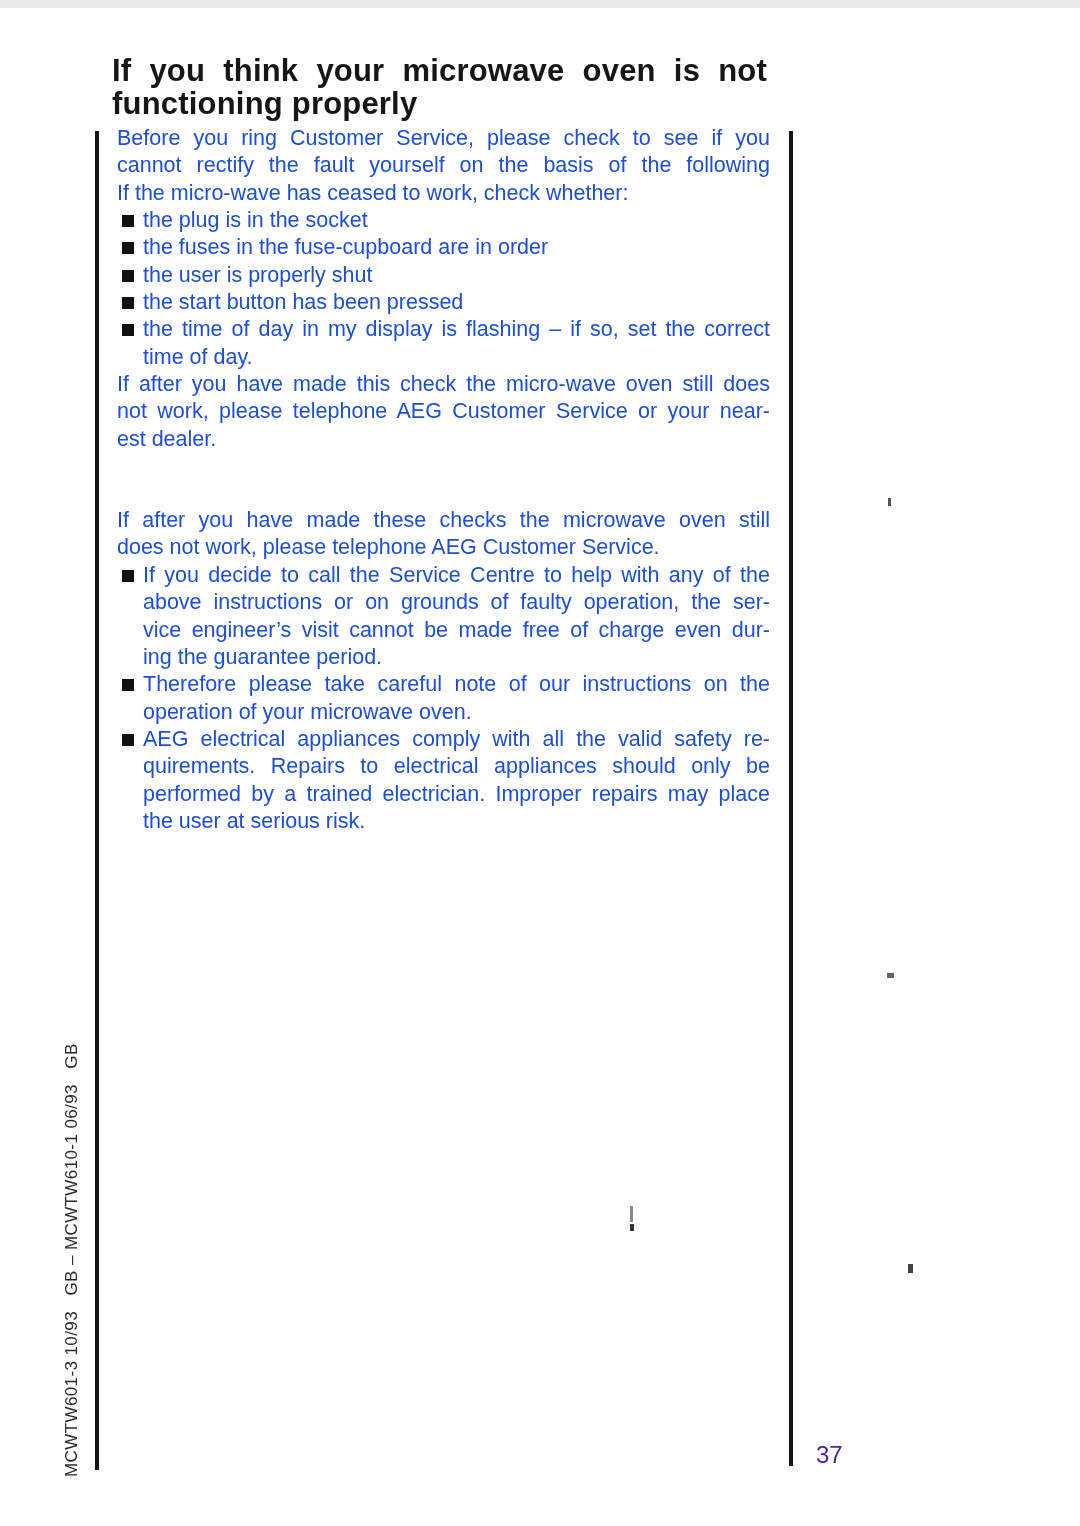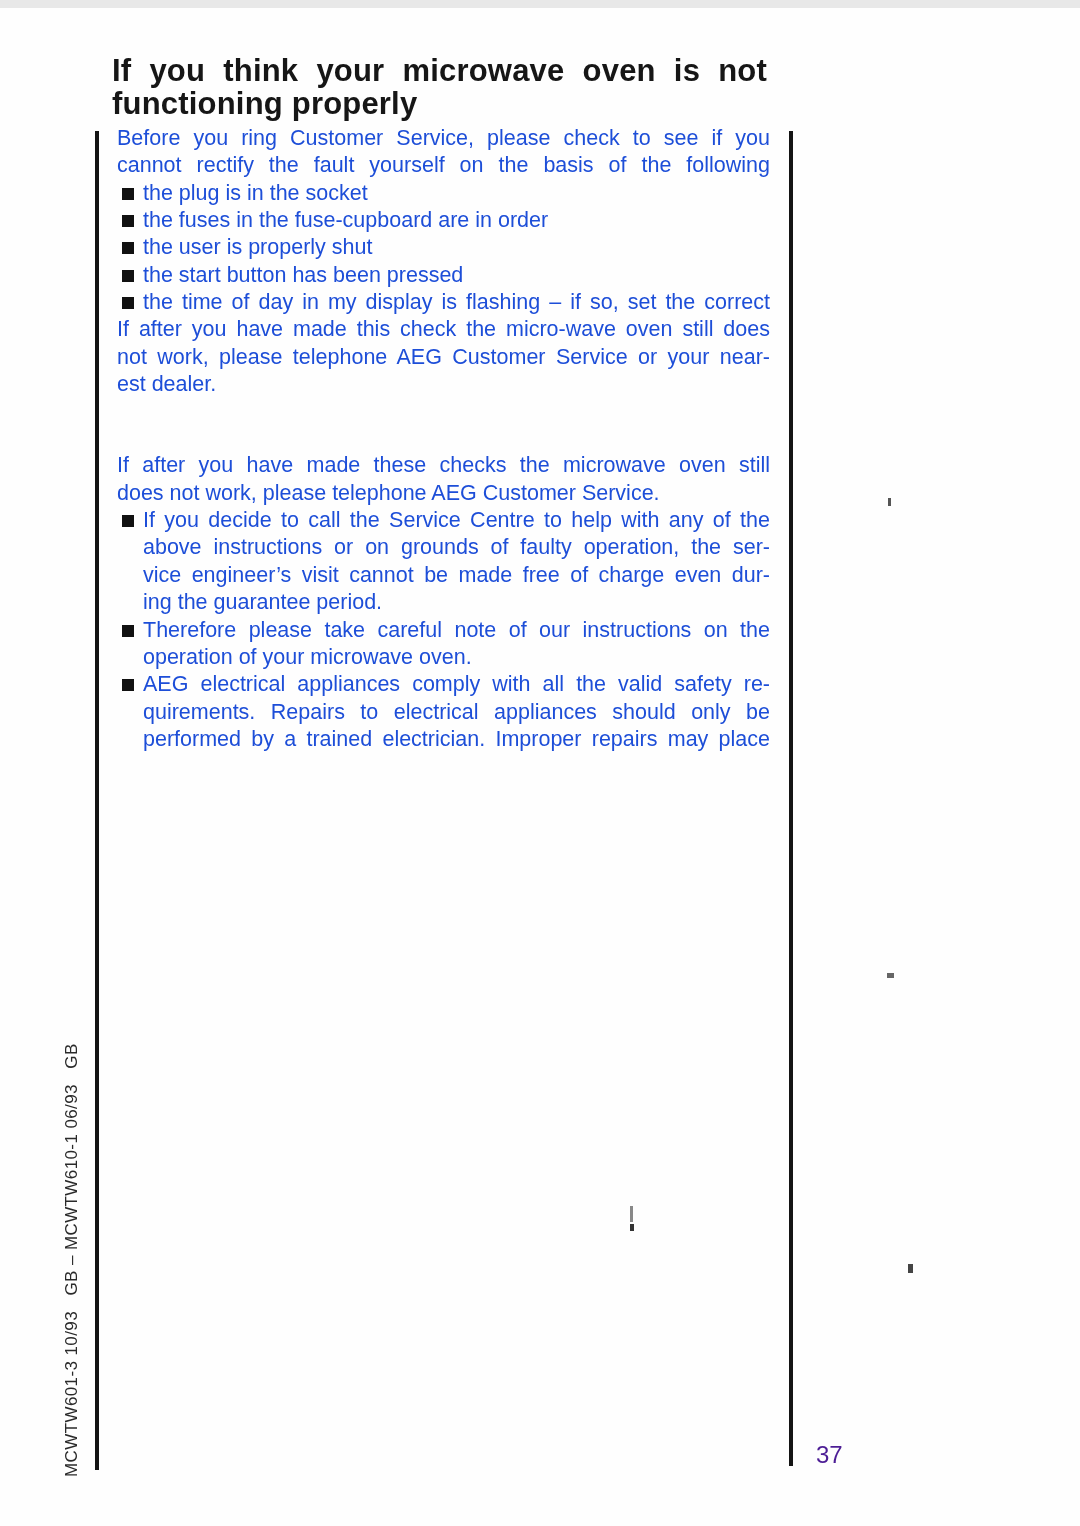--- a/index.html
+++ b/index.html
@@ -47,20 +47,21 @@
     <div class="h-l2">functioning properly</div>
   </div>
 
   <div class="rule rule-left"></div>
   <div class="rule rule-right"></div>
 
   <div class="content">
 
     <div class="ln j">Before you ring Customer Service, please check to see if you</div>
     <div class="ln j">cannot rectify the fault yourself on the basis of the following</div>
+    <div class="ln">If the micro-wave has ceased to work, check whether:</div>
 
     <div class="li">
       <span class="bullet"></span>
       <div class="bt">
           <div class="ln">the plug is in the socket</div>
         </div>
     </div>
     <div class="li">
       <span class="bullet"></span>
       <div class="bt">
@@ -76,20 +77,21 @@
     <div class="li">
       <span class="bullet"></span>
       <div class="bt">
           <div class="ln">the start button has been pressed</div>
         </div>
     </div>
     <div class="li">
       <span class="bullet"></span>
       <div class="bt">
         <div class="ln j">the time of day in my display is flashing – if so, set the correct</div>
+        <div class="ln">time of day.</div>
       </div>
     </div>
 
     <div class="ln j">If after you have made this check the micro-wave oven still does</div>
     <div class="ln j">not work, please telephone AEG Customer Service or your near-</div>
     <div class="ln">est dealer.</div>
 
     <div class="gap"></div>
 
     <div class="ln j">If after you have made these checks the microwave oven still</div>
@@ -110,20 +112,21 @@
         <div class="ln j">Therefore please take careful note of our instructions on the</div>
         <div class="ln">operation of your microwave oven.</div>
       </div>
     </div>
     <div class="li">
       <span class="bullet"></span>
       <div class="bt">
         <div class="ln j">AEG electrical appliances comply with all the valid safety re-</div>
         <div class="ln j">quirements. Repairs to electrical appliances should only be</div>
         <div class="ln j">performed by a trained electrician. Improper repairs may place</div>
+        <div class="ln">the user at serious risk.</div>
       </div>
     </div>
 
   </div>
 
   <div class="spine">MCWTW601-3 10/93   GB – MCWTW610-1 06/93   GB</div>
   <div class="pagenum">37</div>
 
   <div class="speck sp1"></div>
   <div class="speck sp2"></div>

